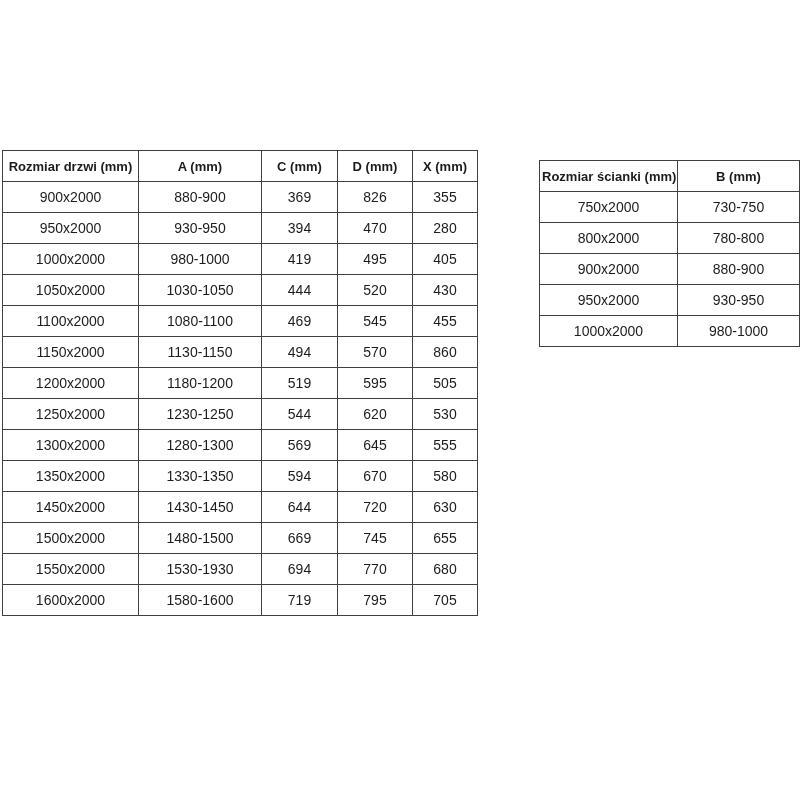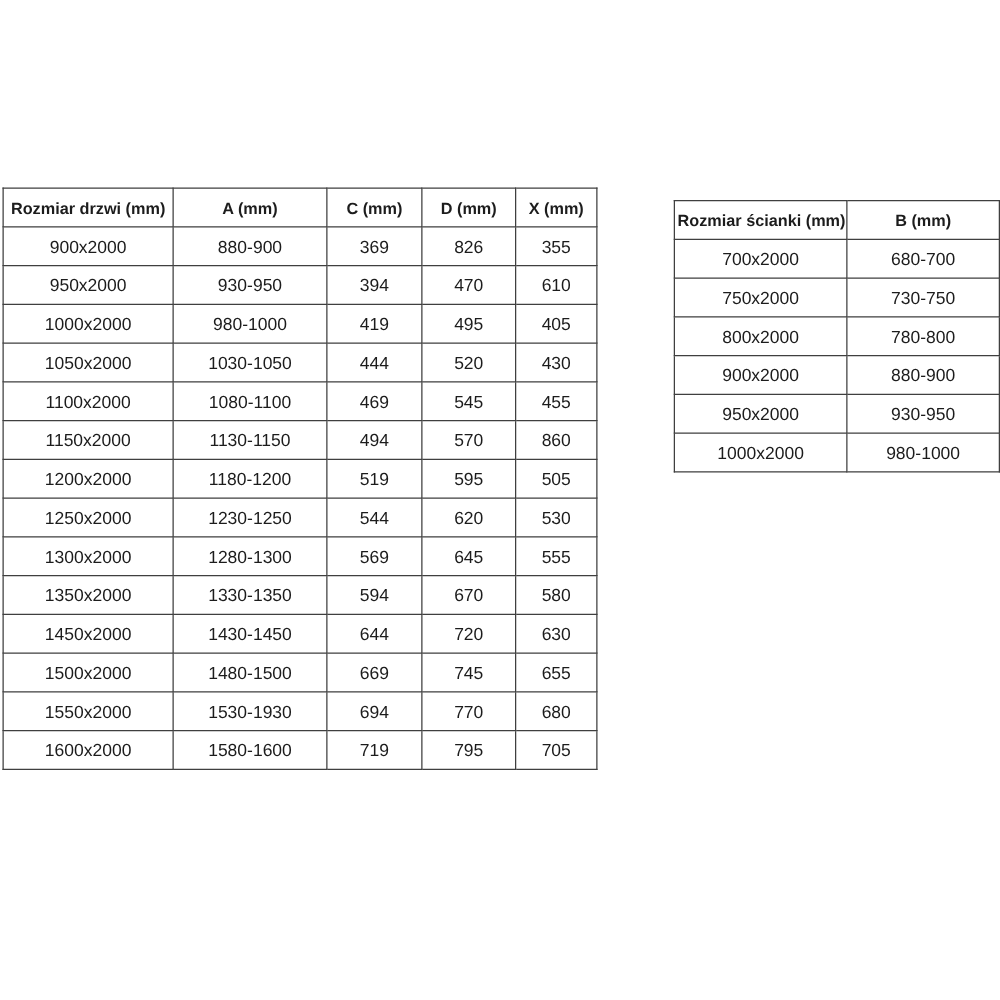--- a/index.html
+++ b/index.html
@@ -87,21 +87,21 @@
           <td>880-900</td>
           <td>369</td>
           <td>826</td>
           <td>355</td>
         </tr>
         <tr>
           <td>950x2000</td>
           <td>930-950</td>
           <td>394</td>
           <td>470</td>
-          <td>610</td>
+          <td>280</td>
         </tr>
         <tr>
           <td>1000x2000</td>
           <td>980-1000</td>
           <td>419</td>
           <td>495</td>
           <td>405</td>
         </tr>
         <tr>
           <td>1050x2000</td>
@@ -189,24 +189,20 @@
         <col>
       </colgroup>
     <thead>
       <tr>
           <th>Rozmiar ścianki (mm)</th>
           <th>B (mm)</th>
         </tr>
     </thead>
     <tbody>
         <tr>
-          <td>700x2000</td>
-          <td>680-700</td>
-        </tr>
-        <tr>
           <td>750x2000</td>
           <td>730-750</td>
         </tr>
         <tr>
           <td>800x2000</td>
           <td>780-800</td>
         </tr>
         <tr>
           <td>900x2000</td>
           <td>880-900</td>

